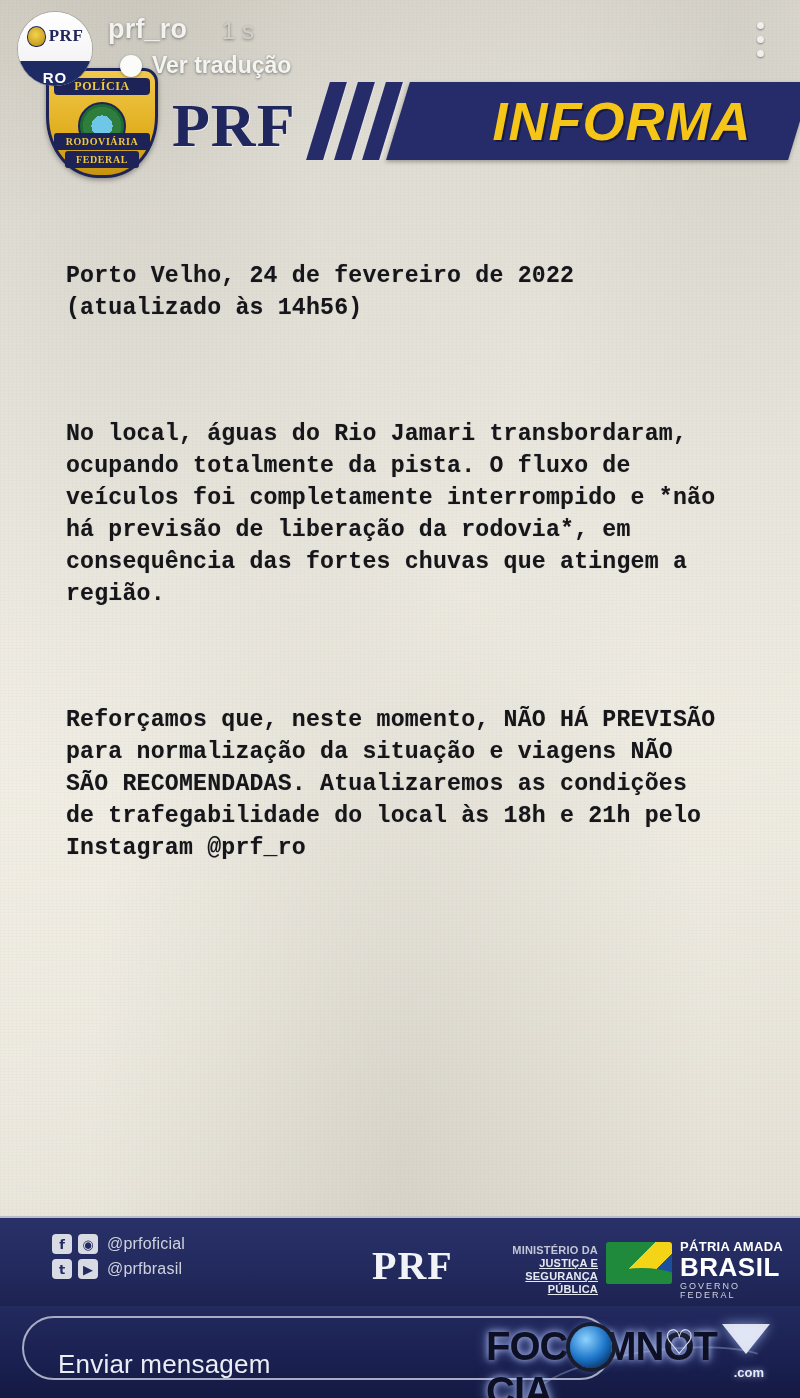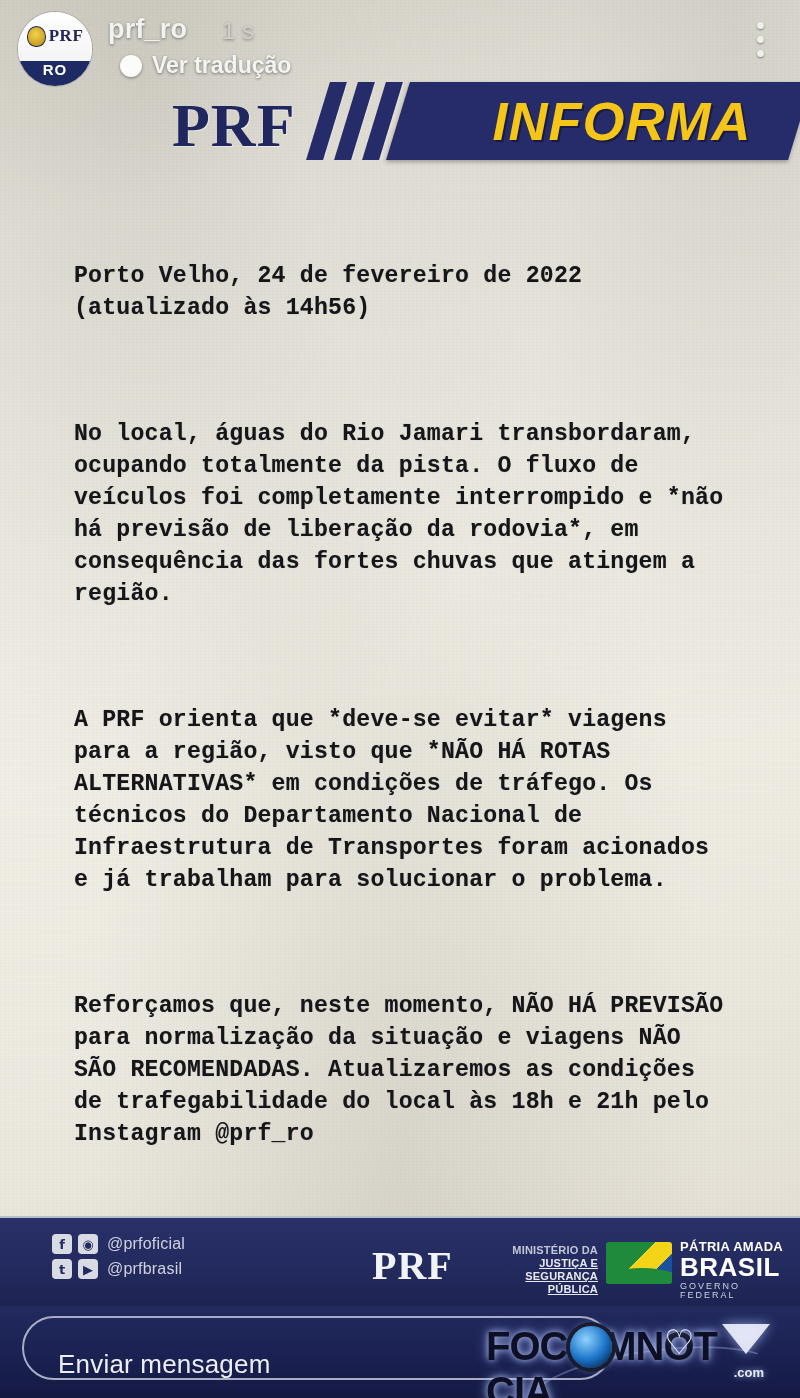--- a/index.html
+++ b/index.html
@@ -36,21 +36,21 @@
     position:absolute;left:18px;top:12px;width:74px;height:74px;border-radius:50%;
     overflow:hidden;background:#fff;box-shadow:0 0 0 1px rgba(0,0,0,.18);
   }
   .av-top{position:absolute;left:0;top:0;width:100%;height:66%;
     background:linear-gradient(#ffffff,#f4f4f6);display:flex;align-items:center;justify-content:center;gap:3px;}
   .av-seal{width:19px;height:21px;border-radius:50% 50% 45% 45%;
     background:radial-gradient(circle at 45% 40%,#f3d34e,#c9a021 70%,#8d6f12);
     border:1.5px solid #20265c;box-sizing:border-box;}
   .av-prf{font-family:"Liberation Serif", serif;font-weight:bold;font-size:17px;color:#20265c;letter-spacing:.5px;}
   .av-bot{position:absolute;left:0;bottom:0;width:100%;height:34%;
-    background:#1e2a63;display:flex;align-items:flex-start;justify-content:center;}
+    background:#1e2a63;display:flex;align-items:flex-end;justify-content:center;}
   .av-ro{color:#fff;font-weight:bold;font-size:15px;letter-spacing:1px;}
 
   .uname{position:absolute;left:108px;top:14px;font-size:27px;font-weight:bold;color:#f2f2f0;
     text-shadow:0 1px 3px rgba(0,0,0,.45);letter-spacing:.2px;}
   .ago{position:absolute;left:222px;top:17px;font-size:24px;color:#cfcfca;
     text-shadow:0 1px 3px rgba(0,0,0,.4);}
   .trad-row{position:absolute;left:120px;top:52px;display:flex;align-items:center;gap:10px;}
   .trad-dot{width:22px;height:22px;border-radius:50%;background:#fbfbfa;box-shadow:0 1px 3px rgba(0,0,0,.4);}
   .trad-txt{font-size:23px;font-weight:bold;color:#f4f4f2;text-shadow:0 1px 3px rgba(0,0,0,.45);}
   .kebab{position:absolute;right:36px;top:22px;display:flex;flex-direction:column;gap:7px;}
@@ -91,21 +91,21 @@
     text-shadow:2px 2px 0 rgba(0,0,0,.35);}
 
   
   .body{
     position:absolute;left:58px;top:196px;width:712px;
     font-family:"Liberation Mono", monospace;
     font-size:23.2px;line-height:32px;color:#16161a;font-weight:bold;
     letter-spacing:.2px;white-space:pre-wrap;
     text-shadow:0 0 1px rgba(0,0,0,.25);
   }
-  .para{margin:0 0 30px 16px;}
+  .para{margin:0 0 30px 8px;}
   .para:last-child{margin-bottom:0;}
 
   
   .gov{
     position:absolute;left:0;top:1216px;width:800px;height:90px;
     background:linear-gradient(#2a3169,#232a5e 55%,#1d2350);
     border-top:2px solid #b9bccb;z-index:20;overflow:hidden;
   }
   .soc{position:absolute;left:52px;top:16px;}
   .soc-row{display:flex;align-items:center;gap:6px;margin-bottom:5px;}
@@ -185,43 +185,43 @@
     </div>
 
     <div class="kebab">
       <i></i>
       <i></i>
       <i></i>
     </div>
   </div>
 
   <div class="banner">
+    <div class="shield">
+      <div class="sh-band sh-top">POLÍCIA</div>
+      <div class="sh-core"></div>
+      <div class="sh-band sh-mid">RODOVIÁRIA</div>
+      <div class="sh-band sh-bot">FEDERAL</div>
+    </div>
     <div class="wordmark">PRF</div>
     <div class="slash s1"></div>
     <div class="slash s2"></div>
     <div class="slash s3"></div>
     <div class="infobar"></div>
     <div class="infotxt">INFORMA</div>
   </div>
 
   <div class="body">
     <p class="para">Porto Velho, 24 de fevereiro de 2022
 (atualizado às 14h56)</p>
     <p class="para">No local, águas do Rio Jamari transbordaram,
 ocupando totalmente da pista. O fluxo de
 veículos foi completamente interrompido e *não
 há previsão de liberação da rodovia*, em
 consequência das fortes chuvas que atingem a
 região.</p>
-    <p class="para">A PRF orienta que *deve-se evitar* viagens
-para a região, visto que *NÃO HÁ ROTAS
-ALTERNATIVAS* em condições de tráfego. Os
-técnicos do Departamento Nacional de
-Infraestrutura de Transportes foram acionados
-e já trabalham para solucionar o problema.</p>
     <p class="para">Reforçamos que, neste momento, NÃO HÁ PREVISÃO
 para normalização da situação e viagens NÃO
 SÃO RECOMENDADAS. Atualizaremos as condições
 de trafegabilidade do local às 18h e 21h pelo
 Instagram @prf_ro</p>
     
   </div>
 
   <div class="gov">
     <div class="soc">

